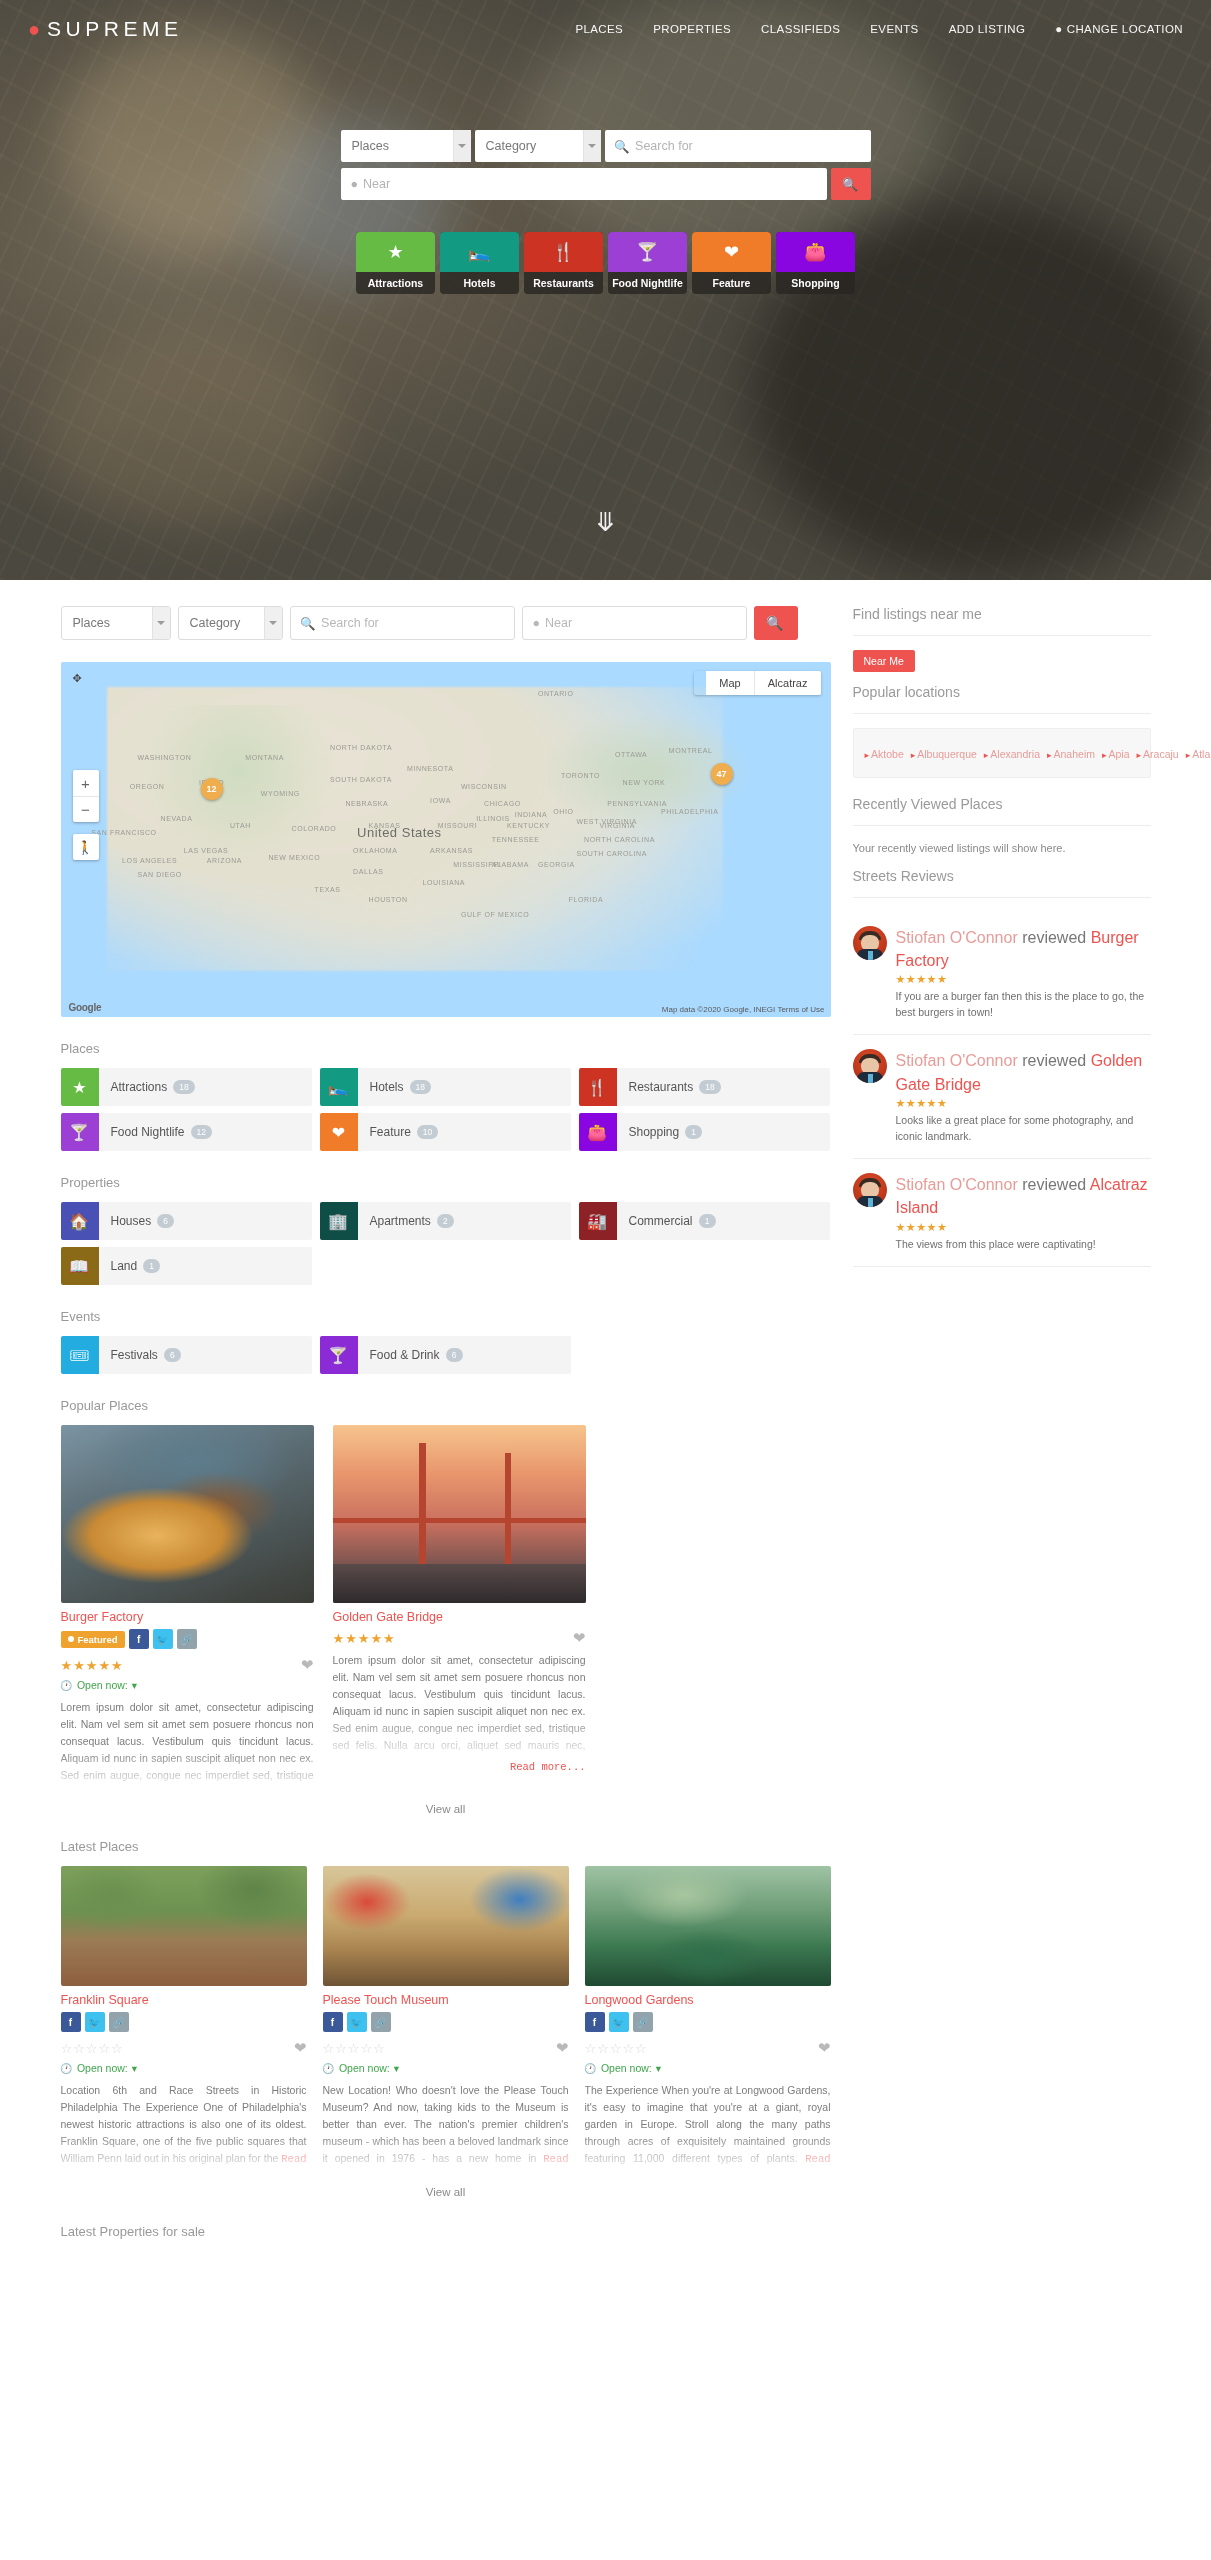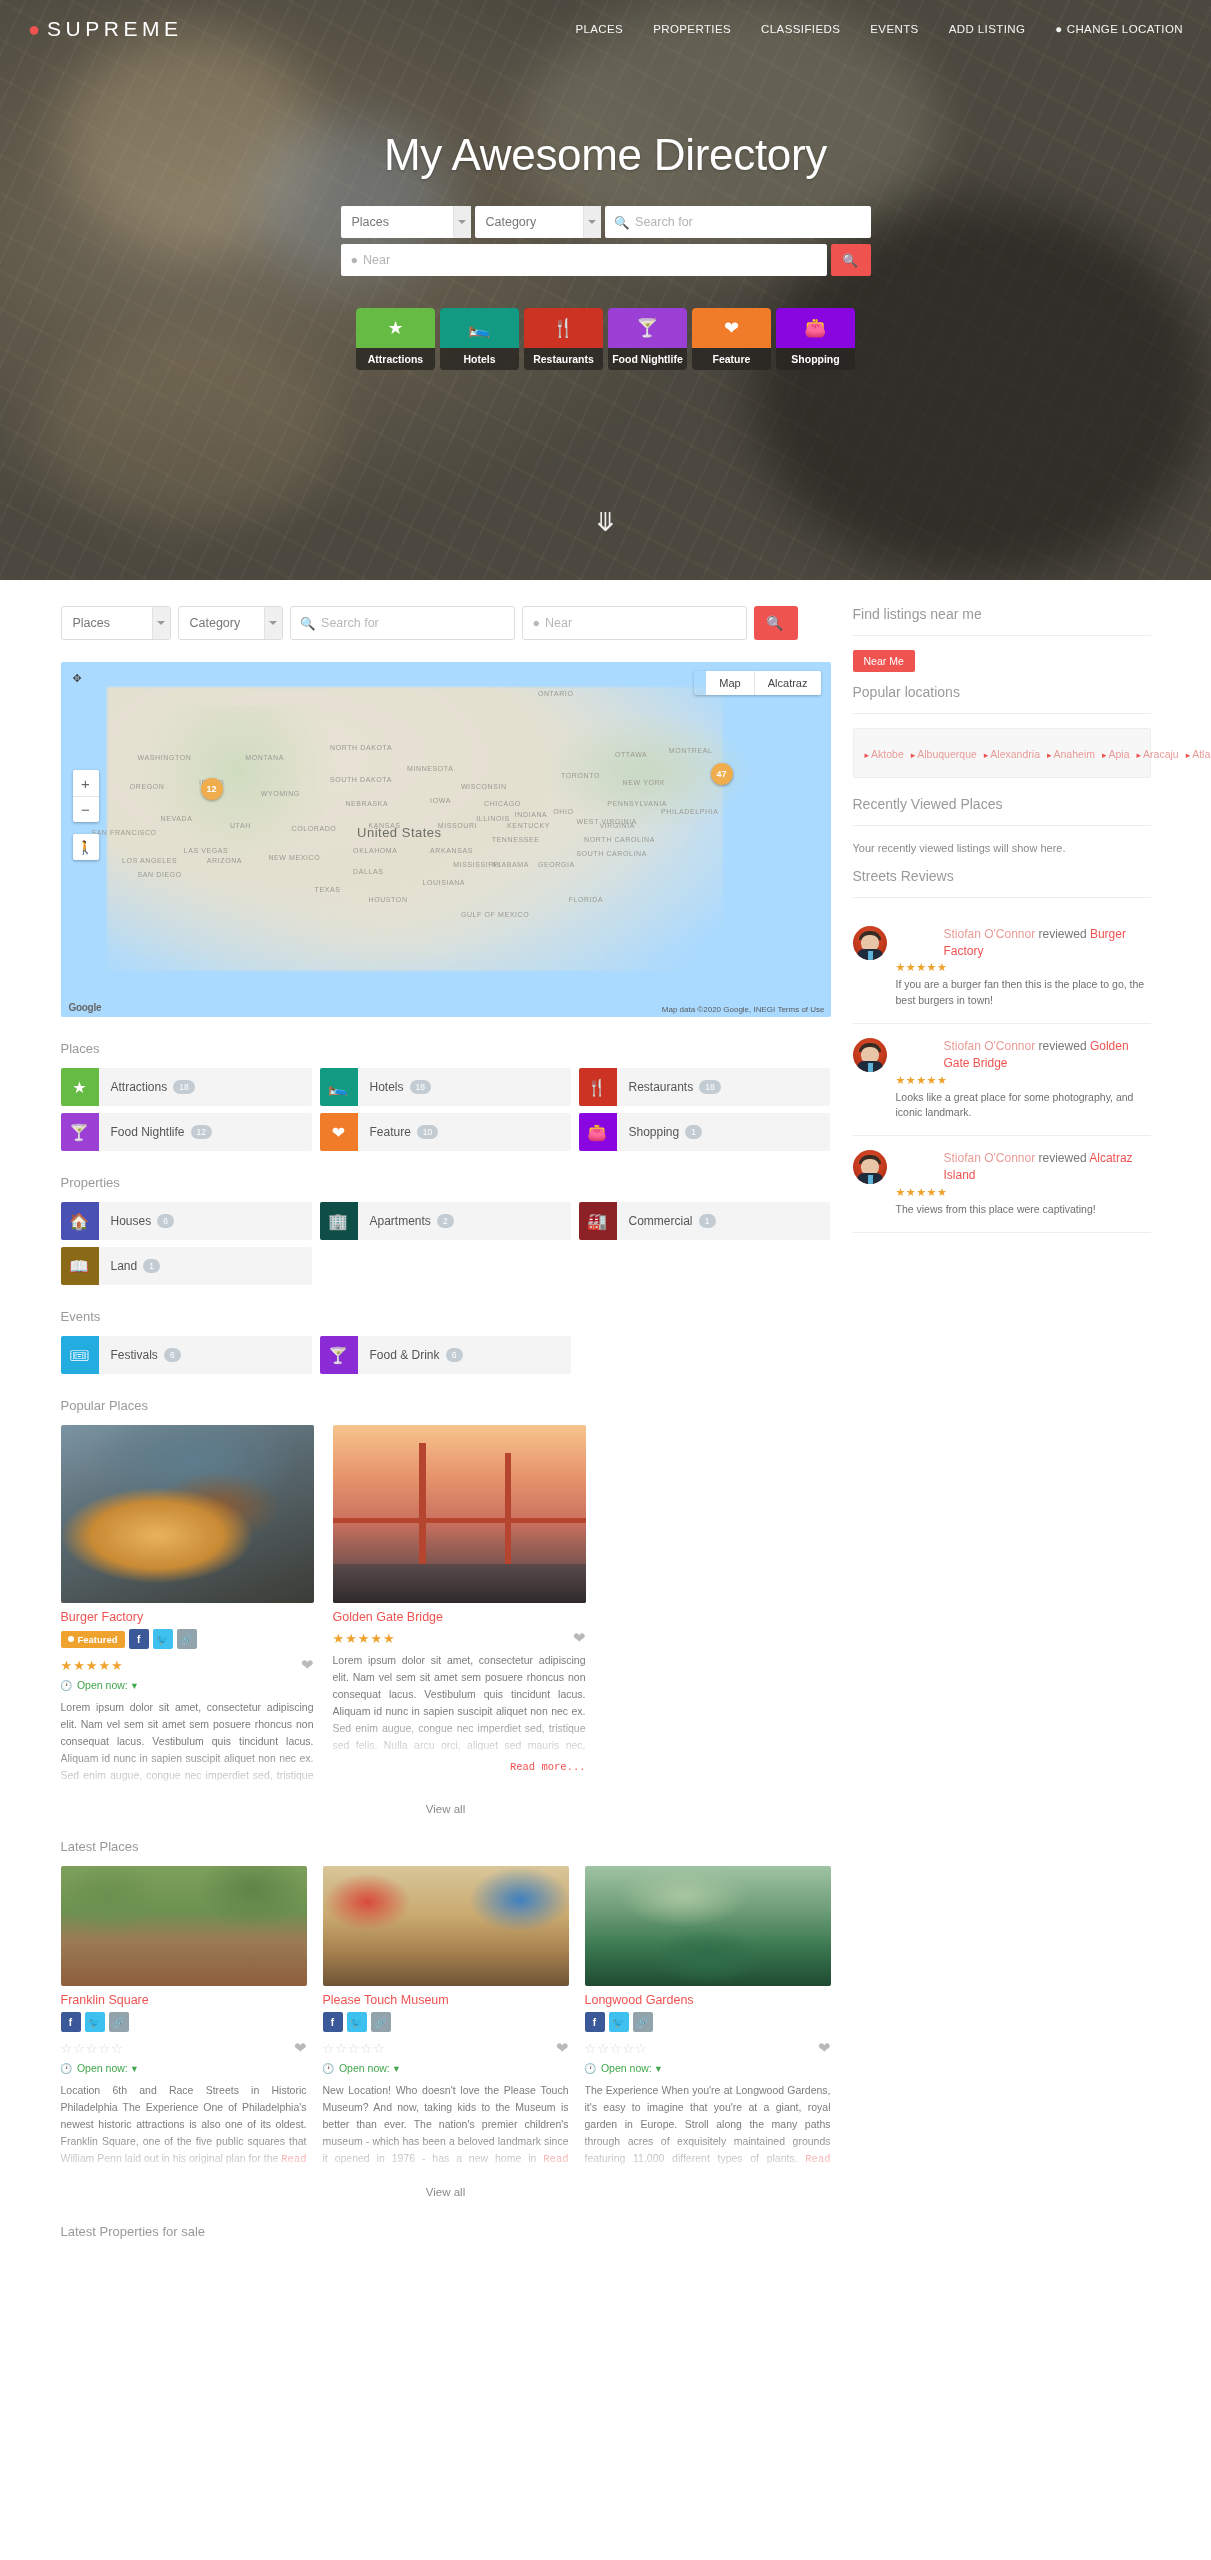--- a/index.html
+++ b/index.html
@@ -307,21 +307,21 @@
     background:#3a2b22;
   }
   .avatar .body {
     position:absolute; left:4px; bottom:0; width:26px; height:11px; border-radius:7px 7px 0 0;
     background:#1e2b3a;
   }
   .avatar .tie {
     position:absolute; left:15px; bottom:0; width:5px; height:9px; background:#5fb3d9;
   }
   .rv-txt { flex:1; }
-  .rv-line { font-size:12px; color:#777; line-height:1.45;margin-left:48px; }
+  .rv-line { font-size:16px; color:#777; line-height:1.45; }
   .rv-line a { color:#e89c98; text-decoration:none; }
   .rv-line a.place { color:#ef5350; }
   .rv-stars { color:#f0a22e; font-size:11px; letter-spacing:.5px; margin:1px 0 3px; }
   .rv-body { font-size:10.5px; color:#6f6f6f; line-height:1.5; }
   .bottom-title { font-size:13px; color:#999; margin-top:26px; }
 </style>
 </head>
 <body>
 
 <div class="hero">
@@ -344,21 +344,20 @@
       <a href="#">EVENTS</a>
       <a href="#">ADD LISTING</a>
       <a href="#" class="loc">
           <span>●</span>
           <span>CHANGE LOCATION</span>
         </a>
     </div>
   </div>
 
   <div class="hero-inner">
-    <div class="hero-title">My Awesome Directory</div>
 
     <div class="hero-search">
       <div class="hs-row">
         <div class="hs-sel w1">
           <span>Places</span>
           <i class="caret"></i>
         </div>
         <div class="hs-sel w2">
           <span>Category</span>
           <i class="caret"></i>

